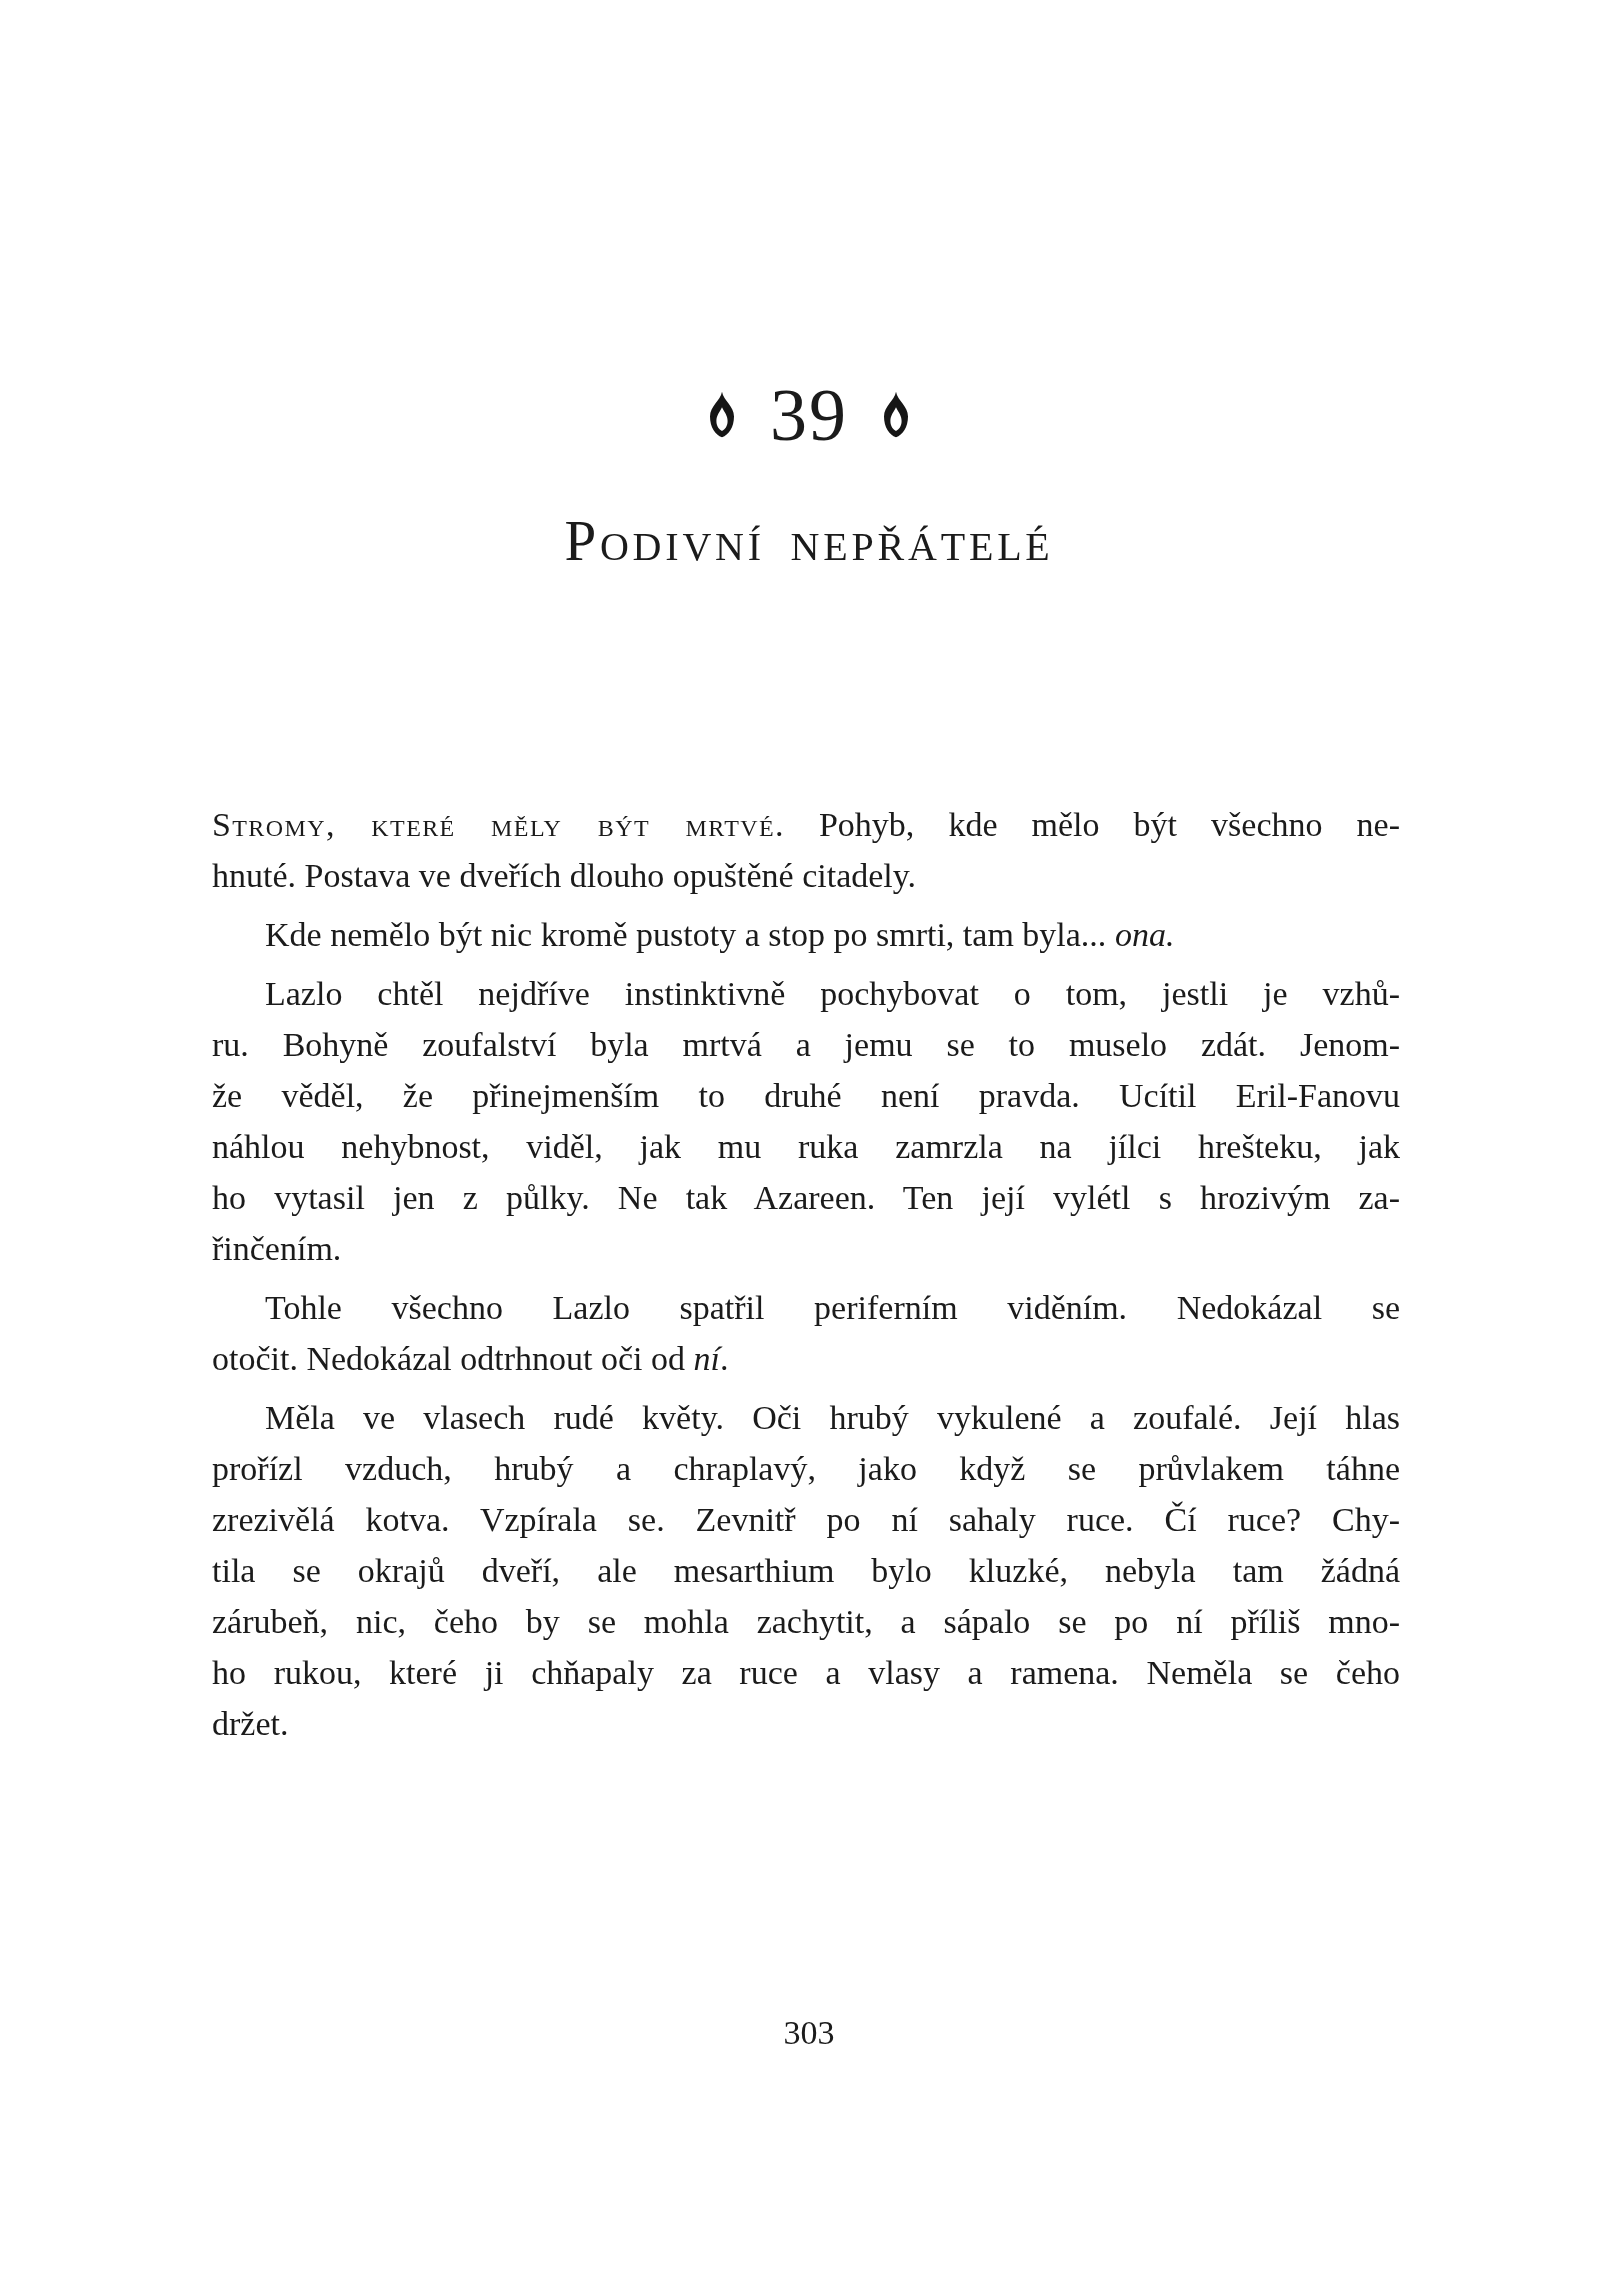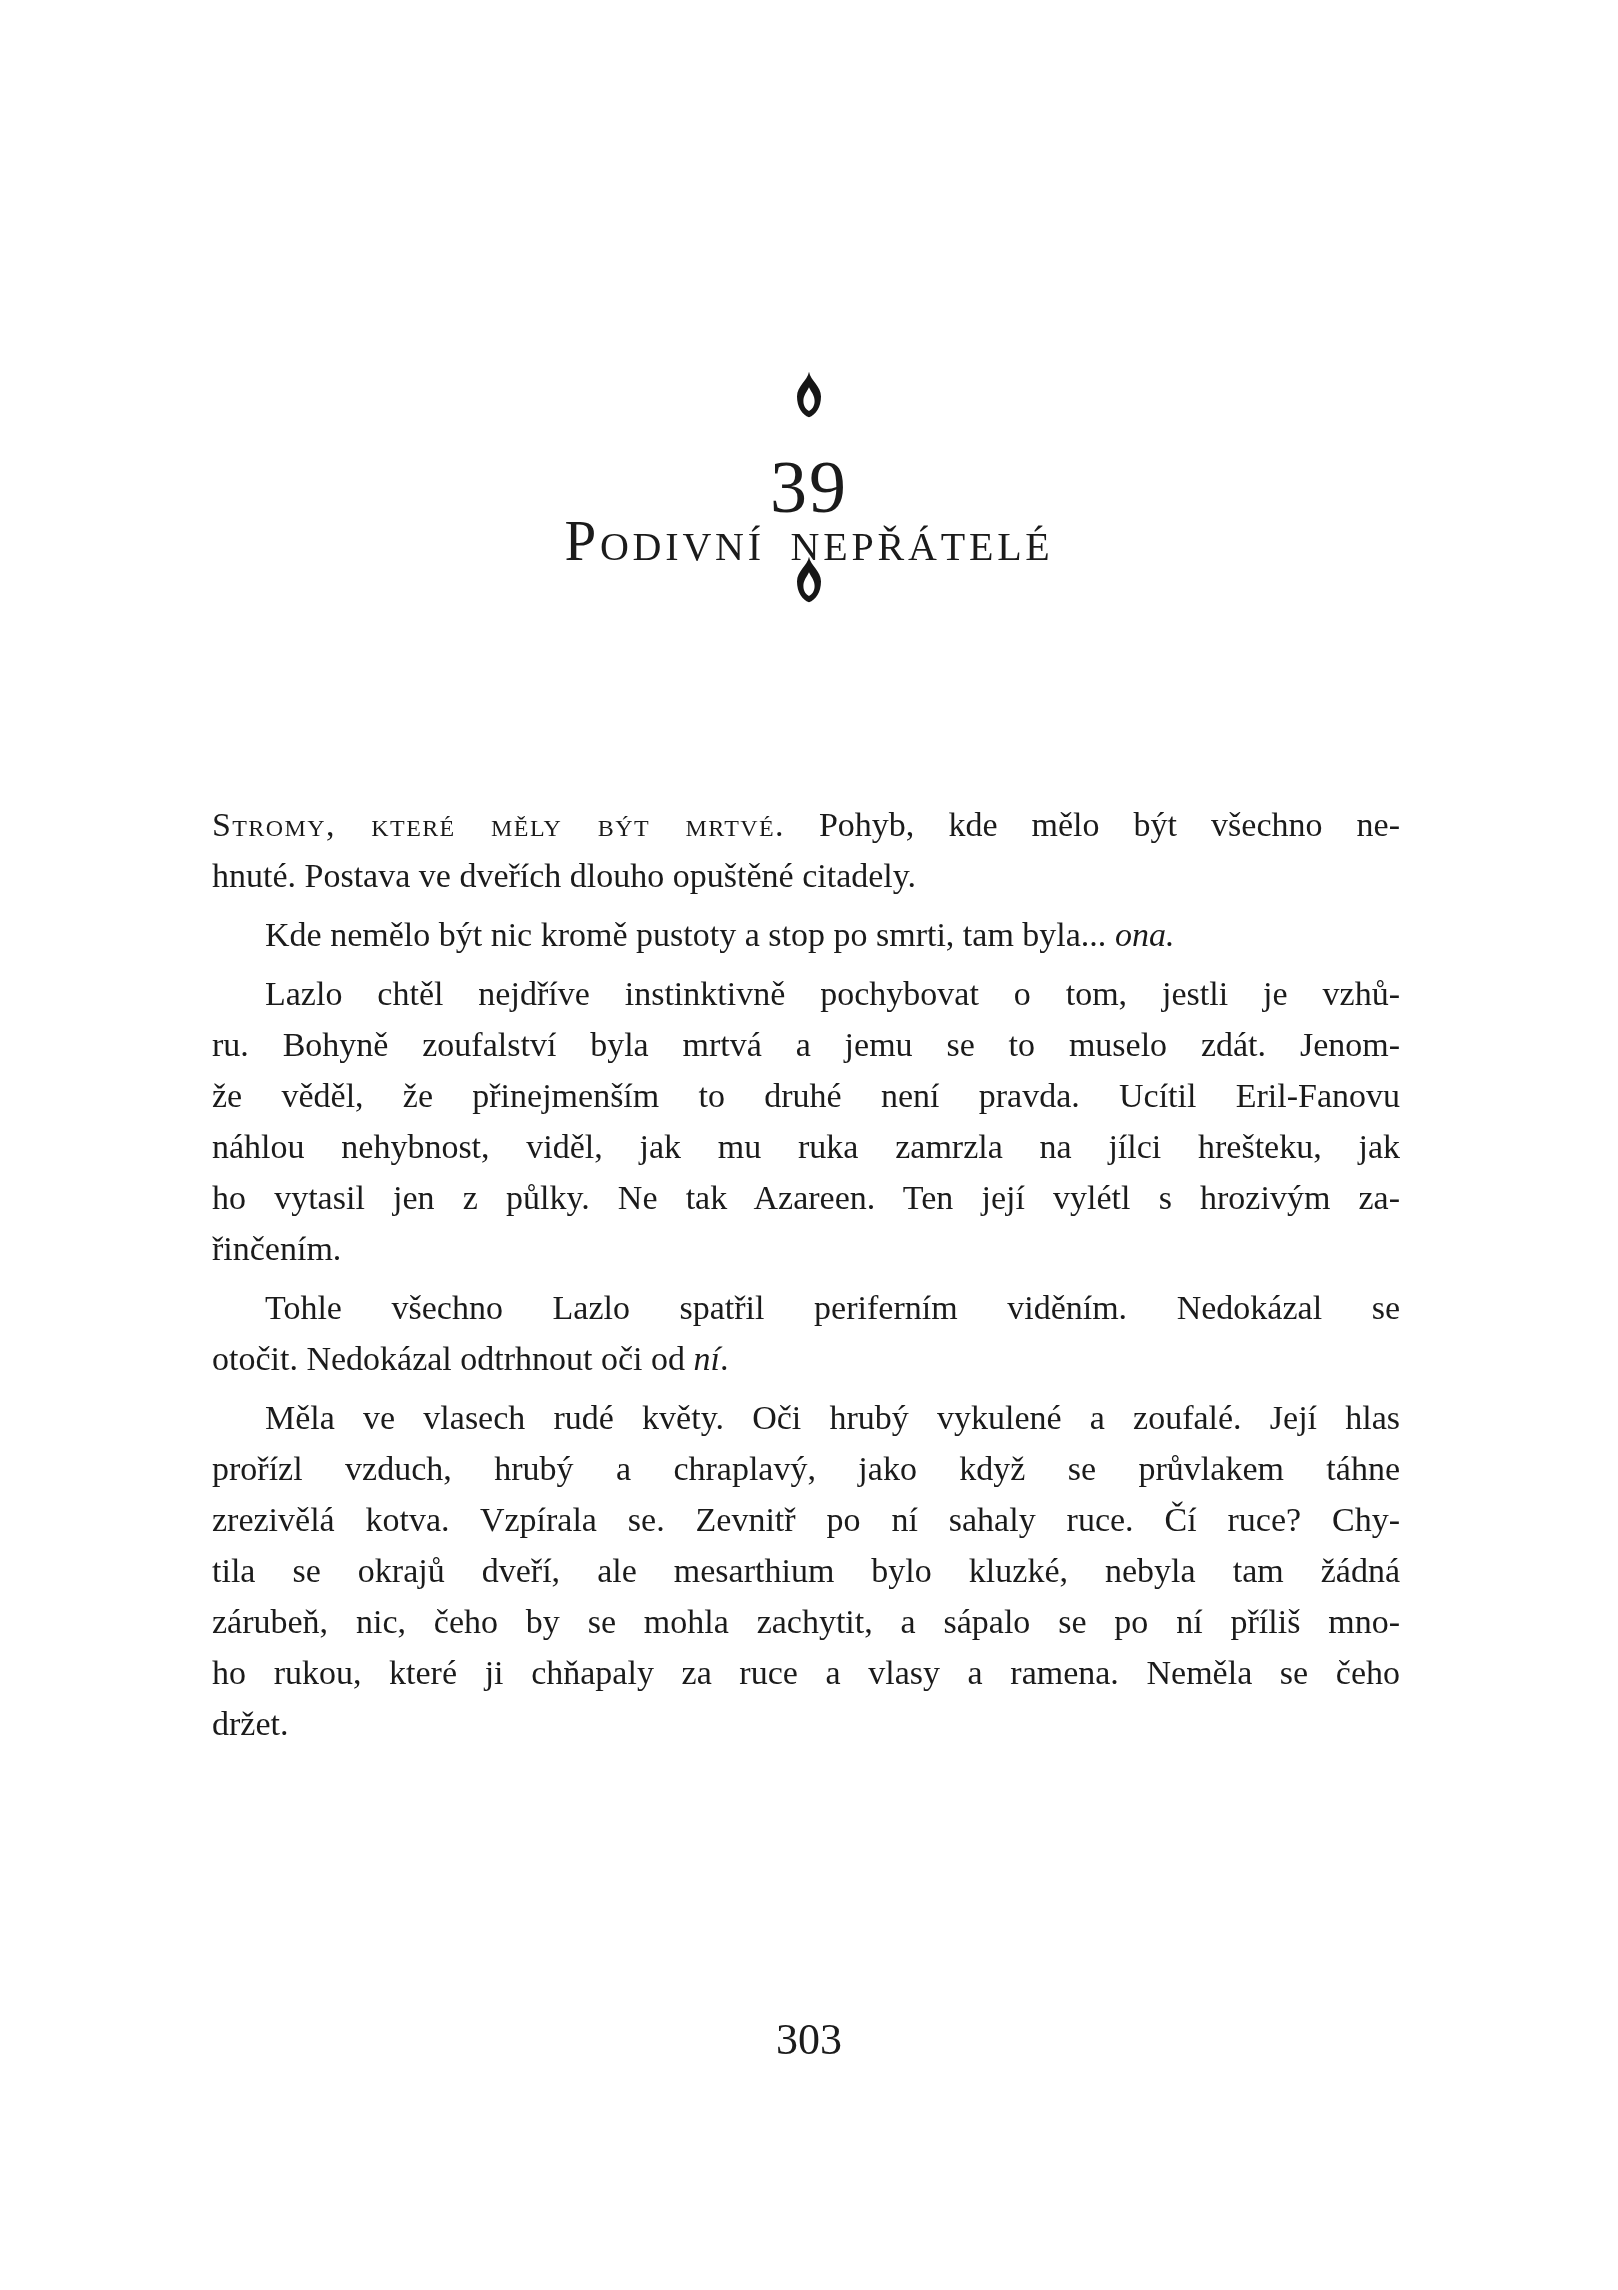--- a/index.html
+++ b/index.html
@@ -18,23 +18,23 @@
     overflow: hidden;
     box-sizing: border-box;
   }
   .chapter-head {
     padding-top: 371px;
     text-align: center;
   }
   .chapter-number-row {
     display: flex;
     align-items: center;
+    justify-content: center;
     gap: 32px;
     height: 87px;
-    flex-direction: column;
   }
   .chapter-number {
     font-size: 74px;
     line-height: 1;
     letter-spacing: 1.9px;
   }
   .orn {
     display: inline-flex;
     align-items: center;
   }
@@ -69,21 +69,21 @@
   .sc {
     font-variant-caps: small-caps;
     letter-spacing: 1.4px;
   }
   .footer {
     position: absolute;
     left: 0;
     top: 2014px;
     width: 100%;
     text-align: center;
-    font-size: 44px;
+    font-size: 34px;
   }
 </style>
 </head>
 <body>
 
 <div class="page">
 
   <header class="chapter-head">
     <div class="chapter-number-row">
       <span class="orn">

